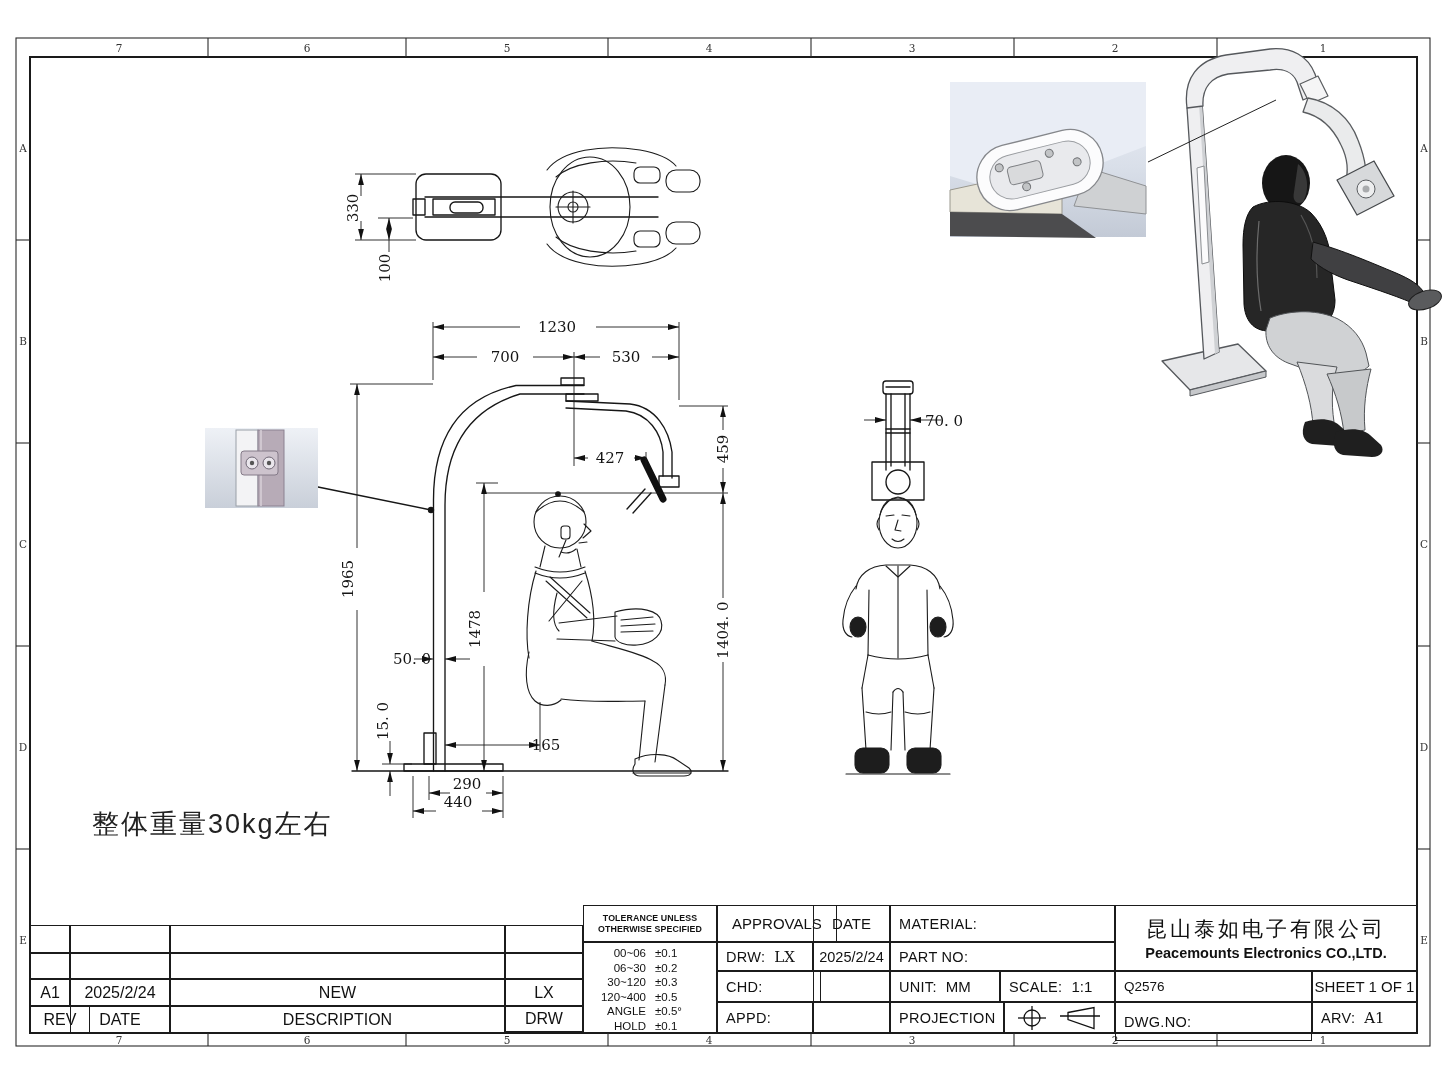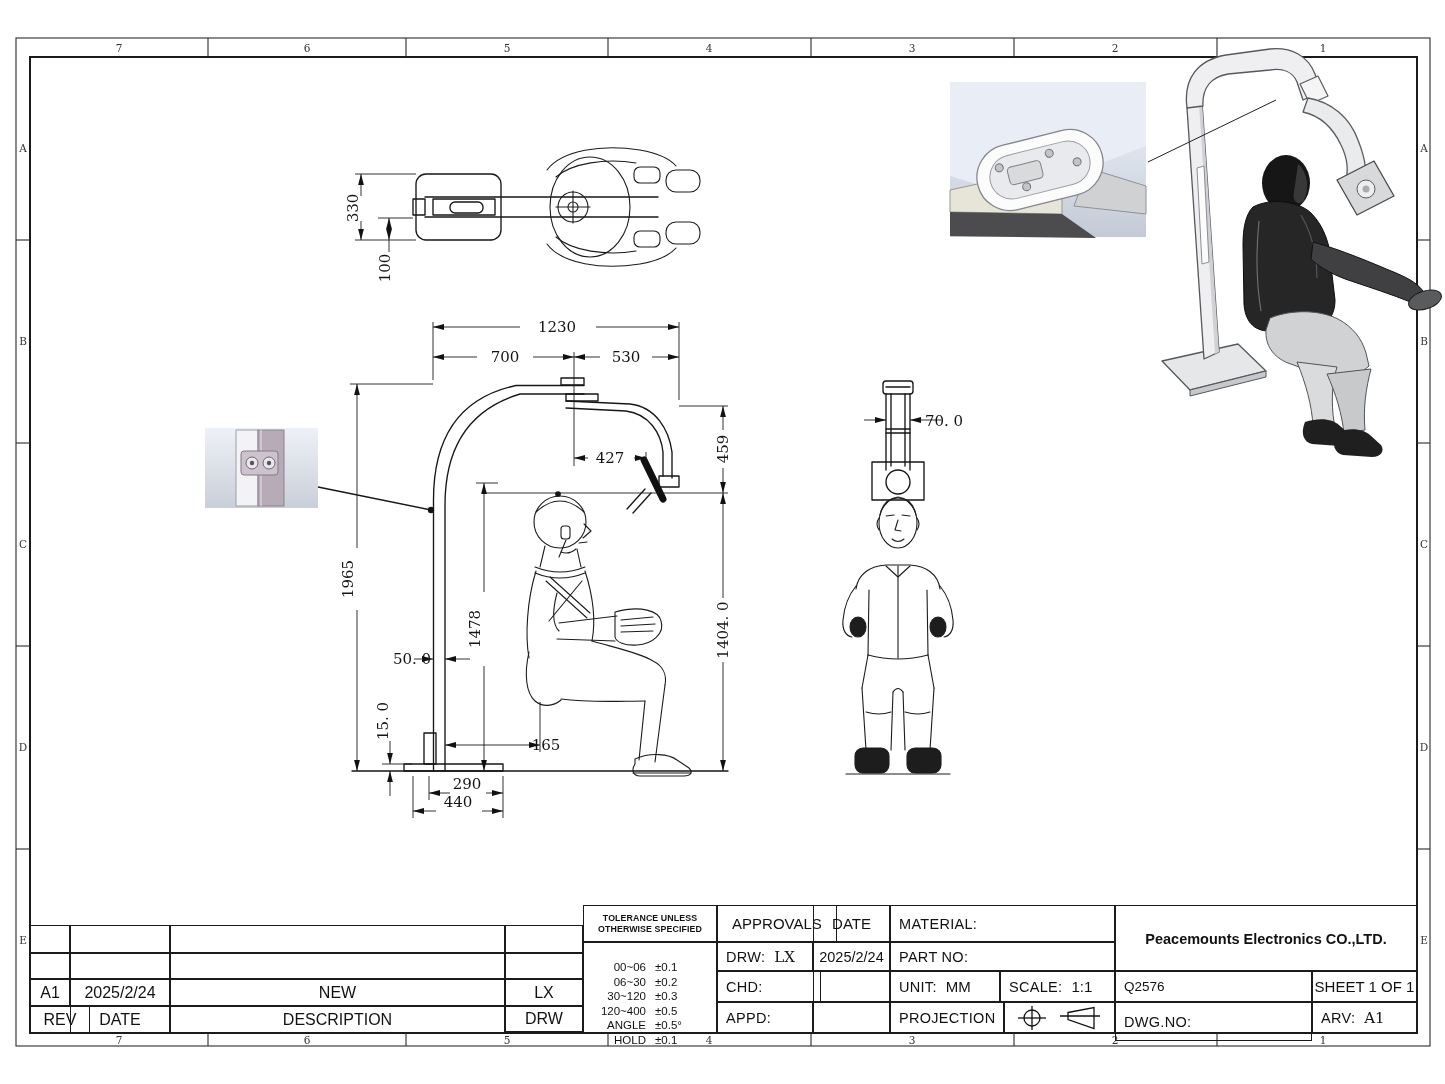--- a/index.html
+++ b/index.html
@@ -17,21 +17,21 @@
   svg text.zone{font-family:"DejaVu Serif",serif;font-size:10.5px;fill:#333;text-anchor:middle;}
   
   .cell{position:absolute;border:1.5px solid #1b1b1b;box-sizing:border-box;display:flex;
         align-items:center;background:transparent;font-size:14px;}
   .cell.center{justify-content:center;}
   .cell.pad{padding-left:8px;}
   .tb-label{font-size:14.5px;letter-spacing:0.3px;}
   .tb-value{margin-left:9px;font-size:15px;font-family:"DejaVu Serif",serif;}
   .tol-head{flex-direction:column;justify-content:center;font-size:8.8px;font-weight:700;
             line-height:11px;text-align:center;letter-spacing:0.1px;}
-  .tol-body{flex-direction:column;justify-content:flex-start;padding-top:17px;font-size:11.5px;line-height:14.6px;}
+  .tol-body{flex-direction:column;justify-content:flex-start;padding-top:3px;font-size:11.5px;line-height:14.6px;}
   .tol-row{display:flex;width:100%;}
   .tol-range{width:62px;text-align:right;}
   .tol-val{margin-left:9px;}
   .company{flex-direction:column;justify-content:center;text-align:center;}
   .company-cn{font-size:21px;letter-spacing:3px;font-family:"DejaVu Serif",serif;}
   .company-en{font-size:14.5px;font-weight:700;margin-top:2px;}
   .rev-cell{font-size:16px;justify-content:center;}
   .note-cn{position:absolute;left:92px;top:806px;font-size:27px;letter-spacing:2px;color:#222;}
 </style>
 </head>
@@ -364,20 +364,21 @@
     <rect x="258" y="430" width="26" height="76" fill="#b7abb7" stroke="#8b8191" stroke-width="1"></rect>
     <line x1="261" y1="430" x2="261" y2="506" stroke="#d8d0d8" stroke-width="1.5"></line>
     <rect x="241" y="451" width="37" height="24" rx="3" fill="#cdc3cd" stroke="#847a88" stroke-width="1"></rect>
     <circle cx="252" cy="463" r="6" fill="#eae6ec" stroke="#6f6775"></circle>
         <circle cx="252" cy="463" r="2.2" fill="#555"></circle>
     <circle cx="269" cy="463" r="6" fill="#eae6ec" stroke="#6f6775"></circle>
         <circle cx="269" cy="463" r="2.2" fill="#555"></circle>
   </g>
 </svg>
 
+  <div class="note-cn">整体重量30kg左右</div>
 
   <div>
     <div class="cell" style="left:30px;top:925px;width:40px;height:28px;"></div>
     <div class="cell" style="left:70px;top:925px;width:100px;height:28px;"></div>
     <div class="cell" style="left:170px;top:925px;width:335px;height:28px;"></div>
     <div class="cell" style="left:505px;top:925px;width:78px;height:28px;"></div>
     <div class="cell" style="left:30px;top:953px;width:40px;height:26px;"></div>
     <div class="cell" style="left:70px;top:953px;width:100px;height:26px;"></div>
     <div class="cell" style="left:170px;top:953px;width:335px;height:26px;"></div>
     <div class="cell" style="left:505px;top:953px;width:78px;height:26px;"></div>
@@ -453,20 +454,21 @@
           <circle cx="22" cy="13" r="8"></circle>
           <line x1="8" y1="13" x2="36" y2="13"></line>
           <line x1="22" y1="1" x2="22" y2="25"></line>
           <path d="M58,7.5 L84,2.5 L84,23.5 L58,14.5 Z"></path>
           <line x1="50" y1="11" x2="90" y2="11"></line>
         </g>
       </svg>
     </div>
 
     <div class="cell company" style="left:1115px;top:905px;width:302px;height:66px;">
+      <div class="company-cn">昆山泰如电子有限公司</div>
       <div class="company-en">Peacemounts Electronics CO.,LTD.</div>
     </div>
     <div class="cell pad" style="left:1115px;top:971px;width:197px;height:31px;font-size:13.5px;">Q2576</div>
     <div class="cell center" style="left:1312px;top:971px;width:105px;height:31px;font-size:15px;">SHEET 1 OF 1</div>
     <div class="cell pad tb-label" style="left:1115px;top:1002px;width:197px;height:39px;">DWG.NO:</div>
     <div class="cell pad" style="left:1312px;top:1002px;width:105px;height:31px;">
       <span class="tb-label">ARV:</span>
       <span class="tb-value">A1</span>
     </div>
   </div>

